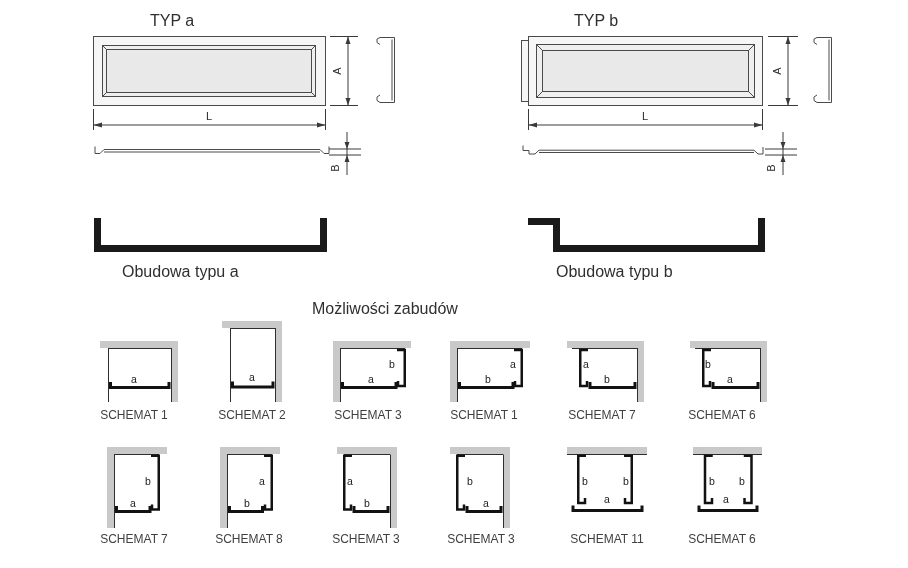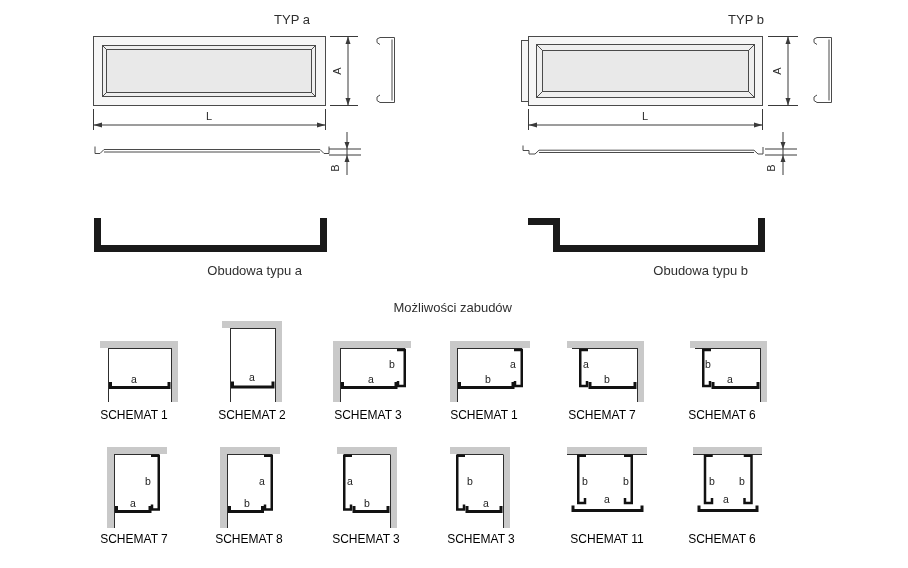--- a/index.html
+++ b/index.html
@@ -1,22 +1,22 @@
 <!DOCTYPE html>
 <html><head>
 <meta charset="utf-8">
 <style>
   html,body{margin:0;padding:0}
   body{width:908px;height:568px;background:#ffffff;position:relative;overflow:hidden;
        font-family:"Liberation Sans",sans-serif;color:#2f2f2f}
   .abs{position:absolute}
-  .title{font-size:13px;text-align:right;white-space:nowrap}
+  .title{font-size:16px;text-align:left;white-space:nowrap}
   .schem{position:absolute;width:100px;text-align:center}
   .schem svg{display:block}
-  .schem-label{font-size:12px;margin-top:2px;white-space:nowrap;color:#000000}
+  .schem-label{font-size:12px;margin-top:2px;white-space:nowrap;color:#404040}
   .wall{fill:#c9c9c9}
   .thin{stroke:#2e2e2e;stroke-width:1;fill:none}
   .ch3{stroke:#121212;stroke-width:3;fill:none}
   .ch25{stroke:#121212;stroke-width:2.5;fill:none}
   .cl{font-size:10.5px;fill:#222}
   .pline{stroke:#4a4a4a;stroke-width:1;fill:none}
   .dim{stroke:#3a3a3a;stroke-width:1;fill:none}
   .arr{fill:#3a3a3a;stroke:none}
   .dtext{font-size:11px;fill:#2b2b2b}
   .housing{fill:#1a1a1a}
@@ -59,21 +59,21 @@
     <polygon class="arr" points="259.5,134 264.5,134 262,127"></polygon>
     <text class="dtext" transform="translate(254,140) rotate(-90)" text-anchor="middle">B</text>
   </g>
 </svg>
 
 <svg class="abs" style="left:85px;top:210px" width="260" height="46" viewBox="0 0 260 46">
   <path class="housing" d="M9,8 L16,8 L16,35 L235,35 L235,8 L242,8 L242,42 L9,42 Z"></path>
 </svg>
 <div class="abs title" style="left:122px;top:263px;width:180px">Obudowa typu a</div>
 
-<div class="abs title" style="left:604px;top:12px;width:160px">TYP b</div>
+<div class="abs title" style="left:574px;top:12px;width:160px">TYP b</div>
 
 <svg class="abs" style="left:517px;top:28px" width="320" height="160" viewBox="0 0 320 160">
   <g>
     <rect class="pline" x="4.5" y="12.5" width="7" height="61" style="fill:#f6f6f6"></rect>
     <rect class="pline" x="11.5" y="8.5" width="234" height="69" style="fill:#f6f6f6"></rect>
     <rect class="pline" x="19.5" y="16.5" width="218" height="53" style="fill:#efefef"></rect>
     <rect class="pline" x="25.5" y="22.5" width="206" height="41" style="fill:#e9e9e9"></rect>
     <path class="pline" d="M19.5,16.5 L25.5,22.5 M237.5,16.5 L231.5,22.5 M19.5,69.5 L25.5,63.5 M237.5,69.5 L231.5,63.5"></path>
   </g>
   <g>
@@ -100,21 +100,21 @@
     <path class="dim" d="M248,121 H280 M248,127 H280 M266,104 V147"></path>
     <polygon class="arr" points="263.5,114 268.5,114 266,121"></polygon>
     <polygon class="arr" points="263.5,134 268.5,134 266,127"></polygon>
     <text class="dtext" transform="translate(258,140) rotate(-90)" text-anchor="middle">B</text>
   </g>
 </svg>
 
 <svg class="abs" style="left:517px;top:210px" width="260" height="46" viewBox="0 0 260 46">
   <path class="housing" d="M11,8 L43,8 L43,35 L241,35 L241,8 L248,8 L248,42 L36,42 L36,15 L11,15 Z"></path>
 </svg>
-<div class="abs title" style="left:568px;top:263px;width:180px">Obudowa typu b</div>
+<div class="abs title" style="left:556px;top:263px;width:180px">Obudowa typu b</div>
 
 <div class="abs title" style="left:312px;top:300px;width:200px">Możliwości zabudów</div>
 
 <div class="schem" style="left:84px;top:318px">
   <svg width="100" height="88" viewBox="0 0 100 88">
     <rect class="wall" x="16" y="23" width="78" height="7"></rect>
     <rect class="wall" x="87" y="30" width="7" height="54"></rect>
     <path class="thin" d="M24,30.5 H87 M24.5,30.5 V84 M87.5,30 V84"></path>
     <path class="ch3" d="M26.5,64 V69.5 H85 V64"></path>
     <text class="cl" x="50" y="65" text-anchor="middle">a</text>

